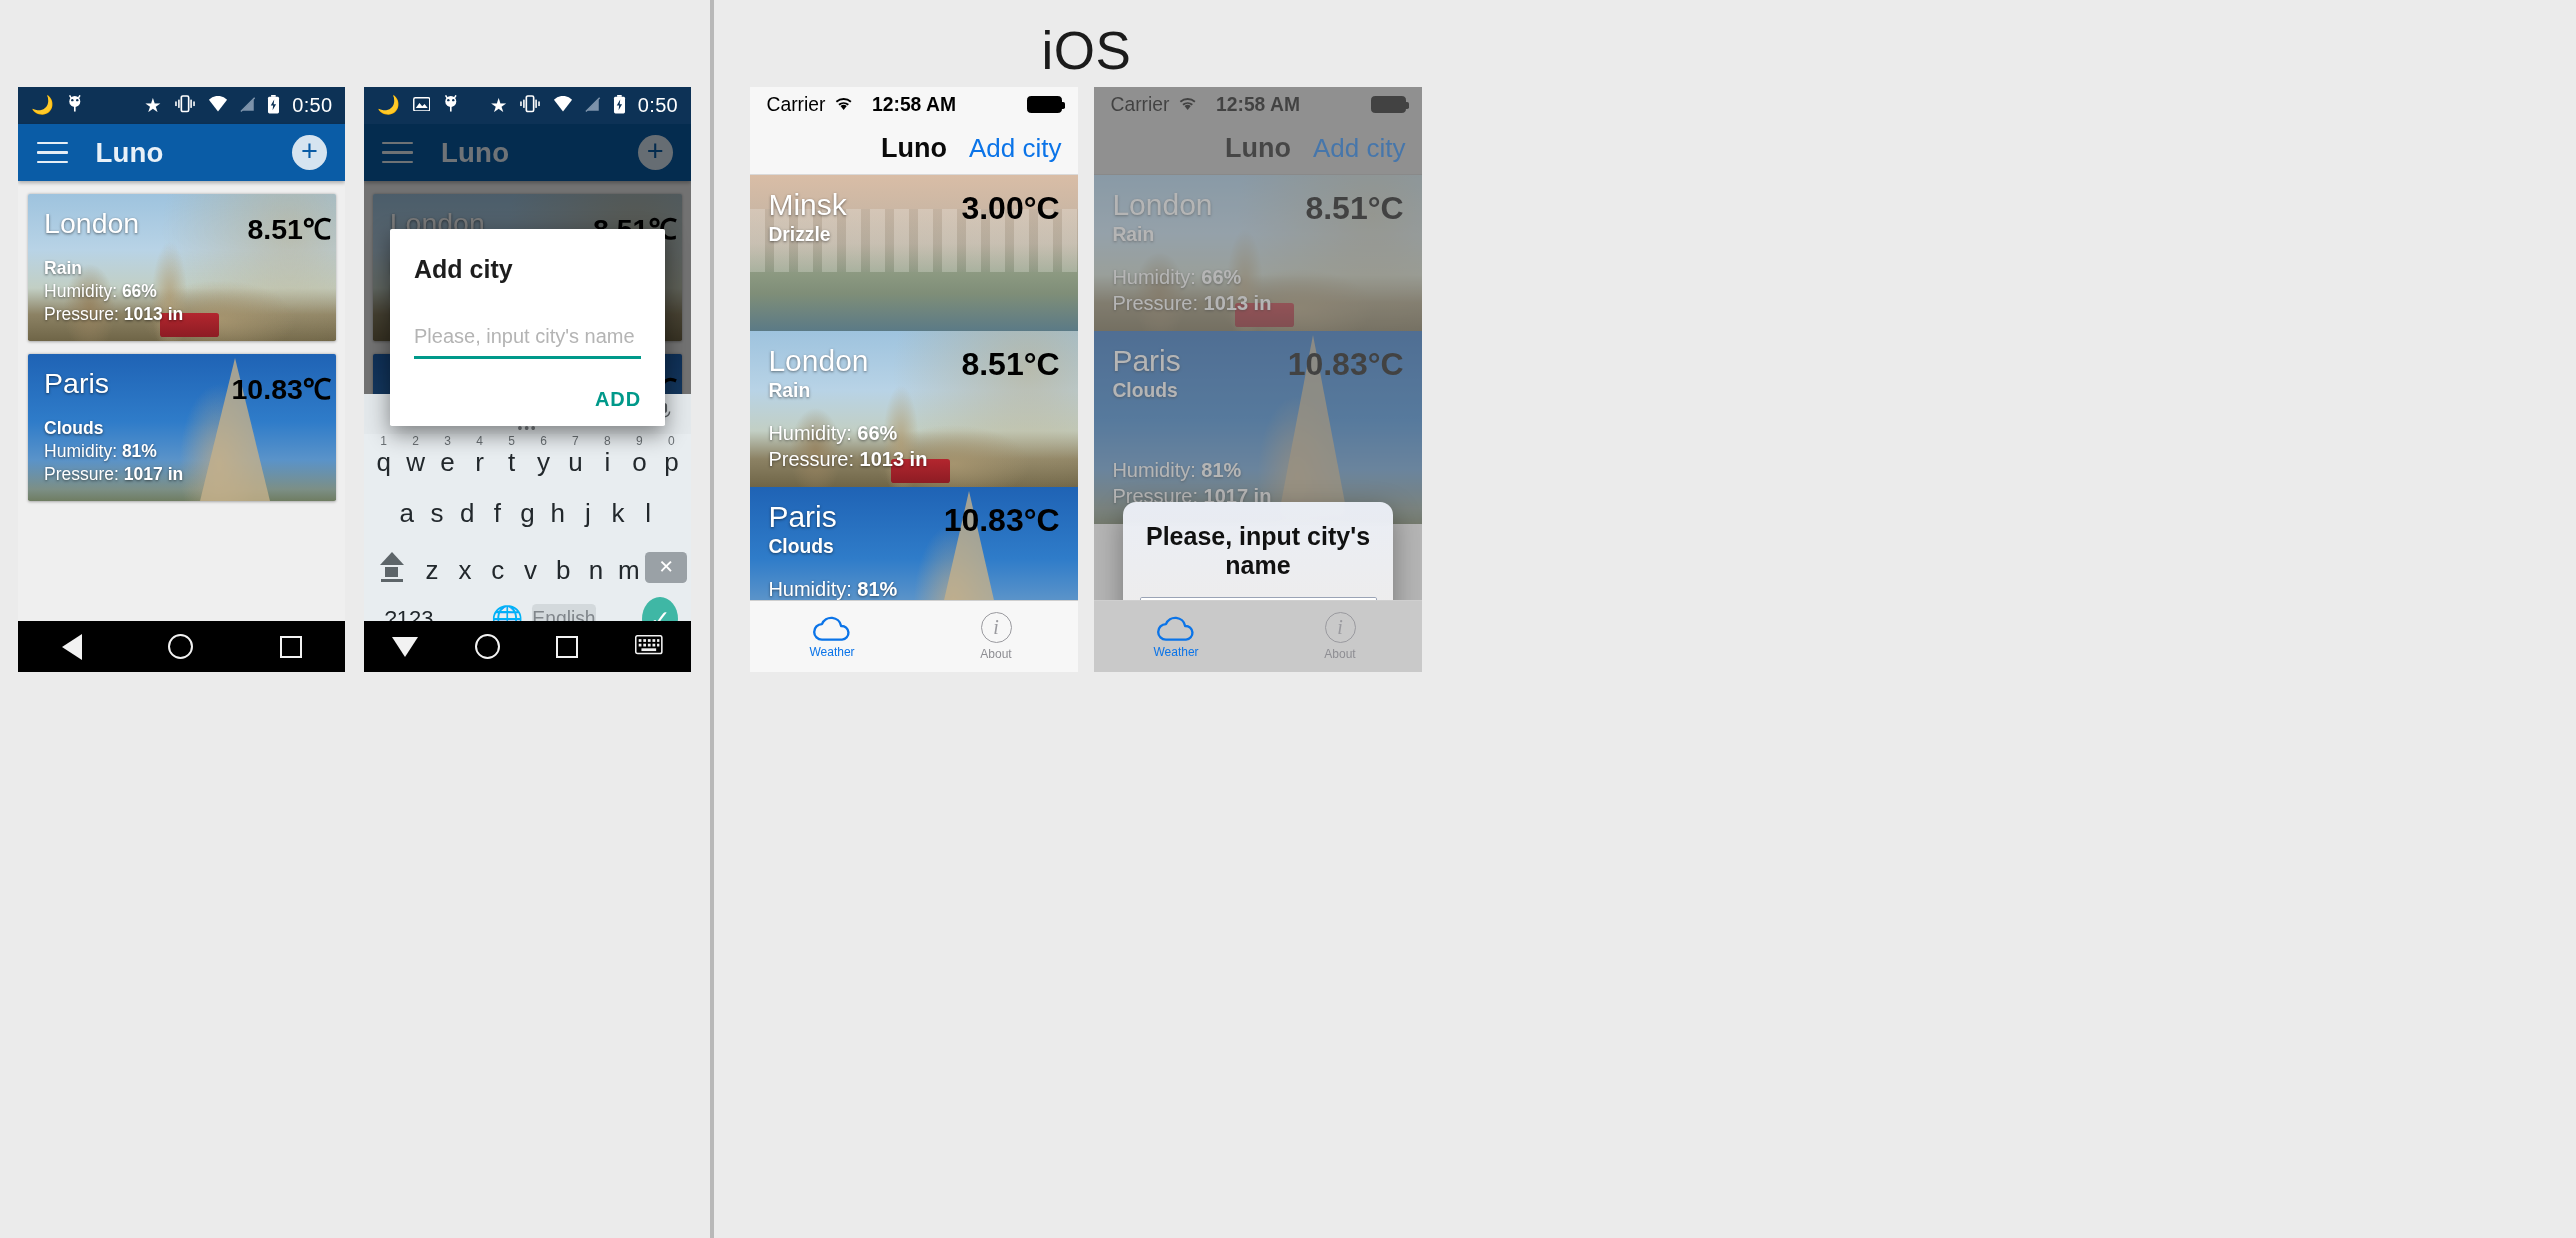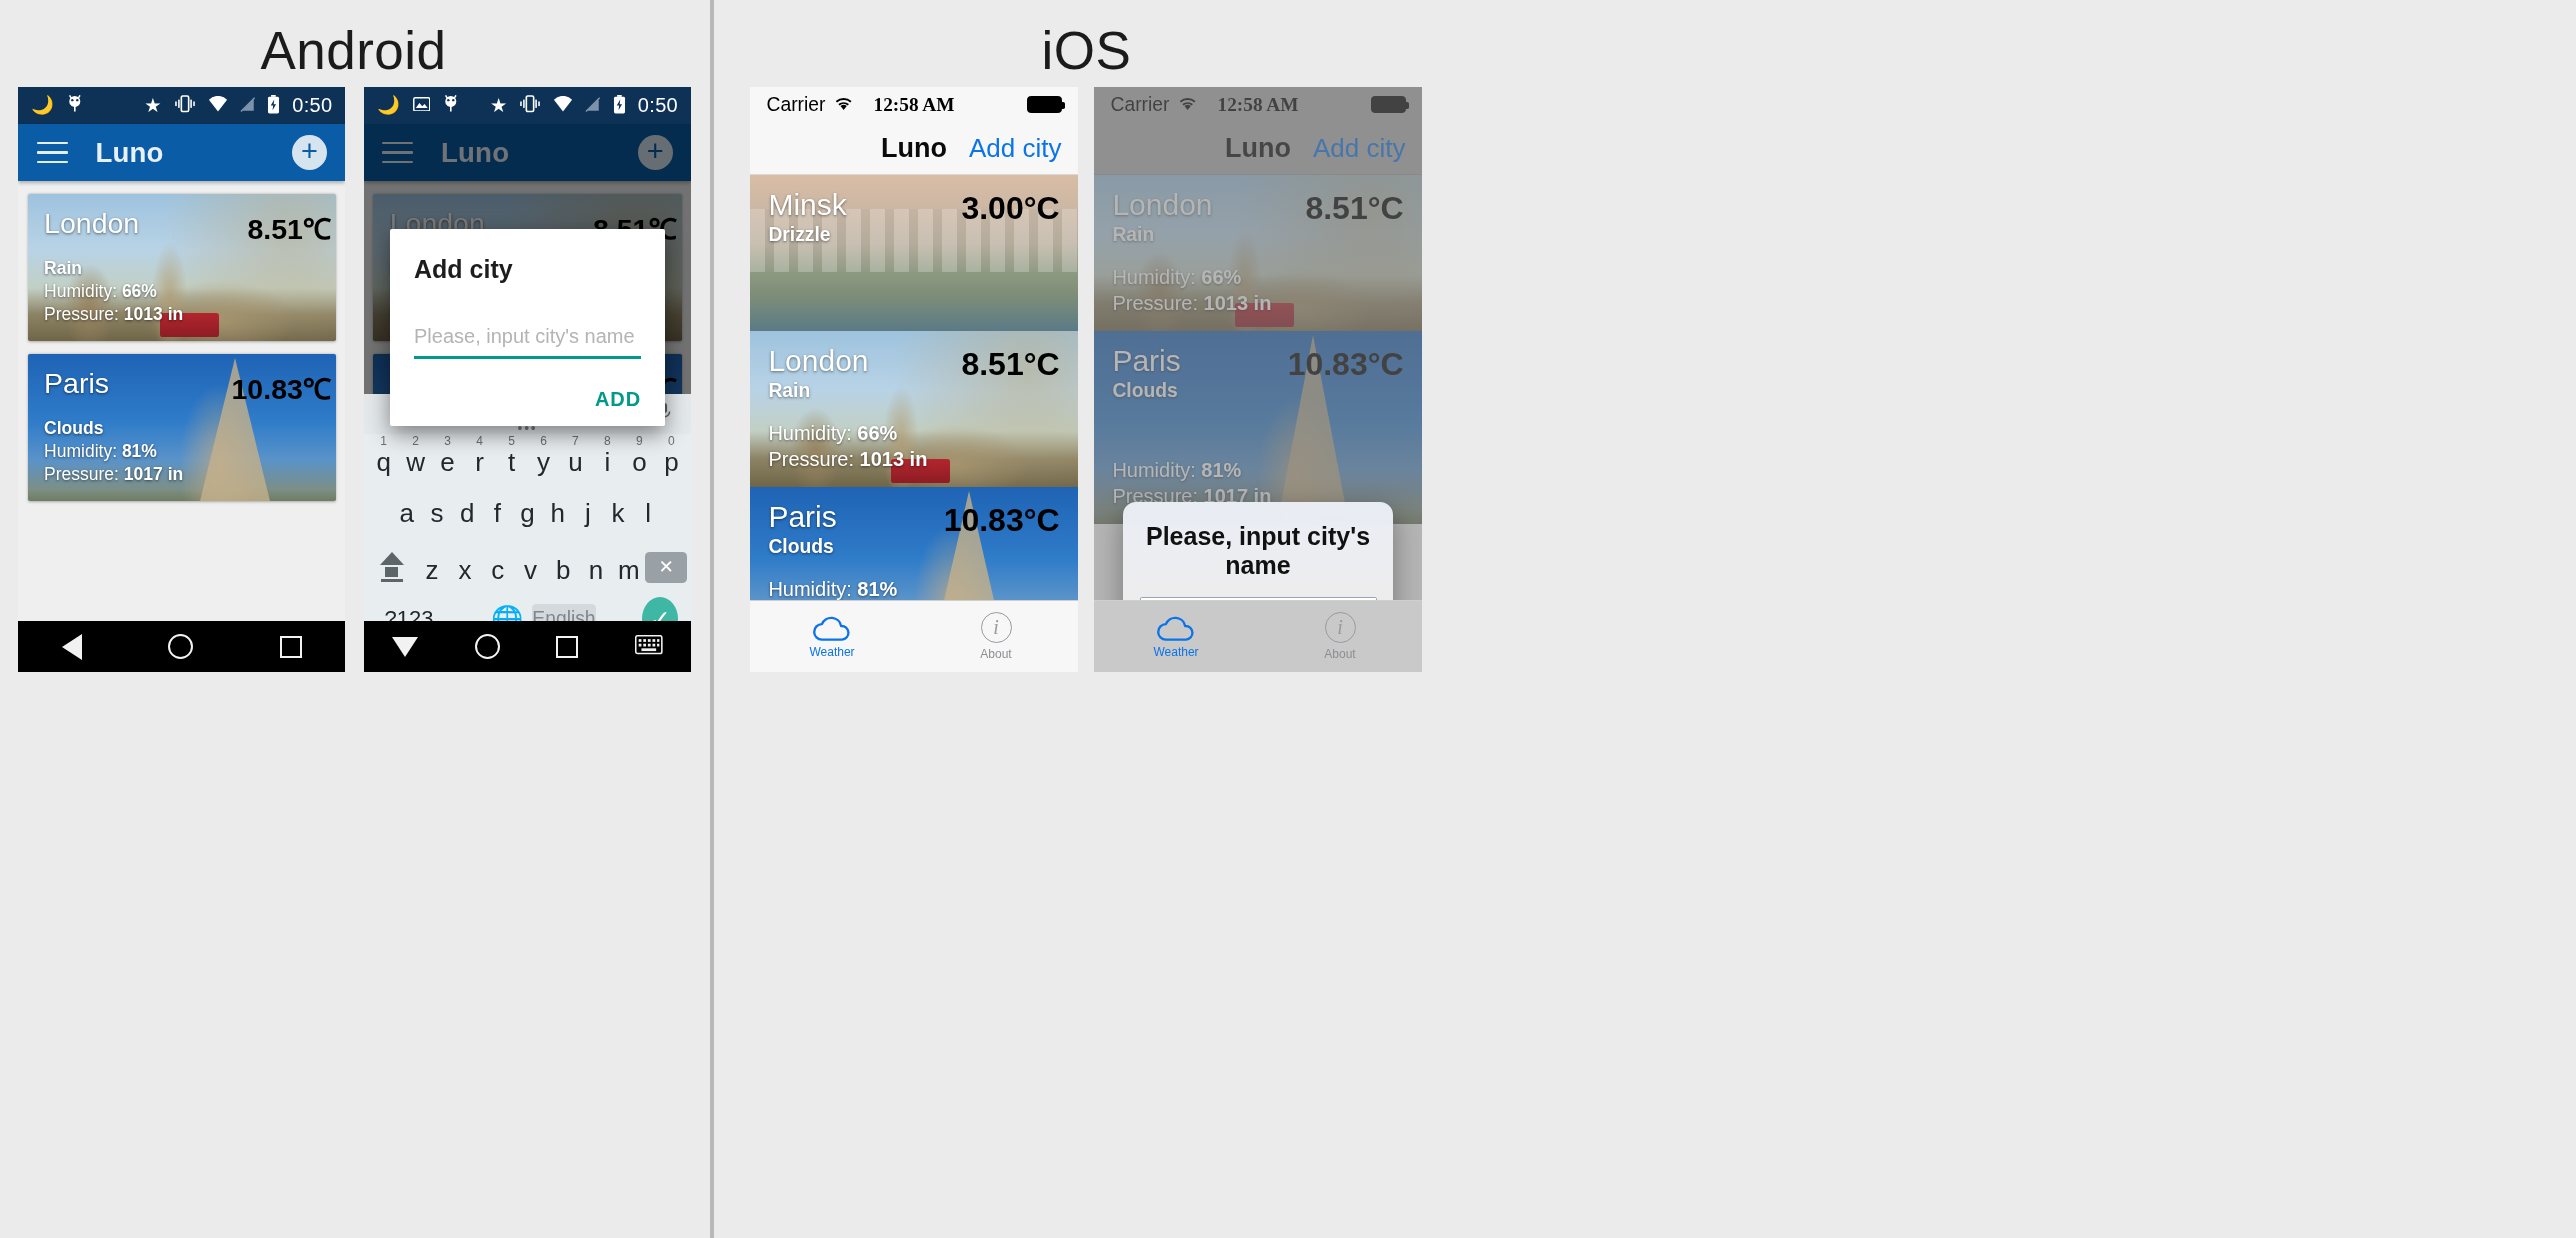--- a/index.html
+++ b/index.html
@@ -162,21 +162,21 @@
   .kb-row.r4 { height:53px; display:flex; align-items:center; padding:0 9.2px; gap:5.5px; }
   .kb-sym { width:79px; text-align:center; font-size:22px; color:#22282c; }
   .kb-comma, .kb-period { width:44px; text-align:center; font-size:22px; color:#22282c; }
   .kb-globe { width:48px; text-align:center; font-size:26px; color:#3c4449; }
   .kb-space { flex:1; height:31px; background:#d3d9dc; border-radius:4.6px; display:flex; align-items:center; justify-content:center; color:#80868b; font-size:19.3px; }
   .kb-enter { width:44px;height:44px;border-radius:50%;background:#3fb7a5;color:#fff;display:flex;align-items:center;justify-content:center;font-size:25px; }
 
   
   .i-statusbar { height:35px; background:#f7f7f7; display:flex; align-items:center; padding:0 16.5px; font-size:19.3px; color:#000; }
   .i-sb-left { display:flex; align-items:center; gap:8.3px; }
-  .i-sb-time { position:absolute; left:50%; transform:translateX(-50%); font-weight:700;font-family:Liberation Serif, serif; }
+  .i-sb-time { position:absolute; left:50%; transform:translateX(-50%); font-weight:700; }
   .i-sb-right { margin-left:auto; }
   .i-batt { width:35px;height:16.5px;border:1.8px solid #000;border-radius:3.7px;position:relative; background:#000; }
   .i-batt::after { content:""; position:absolute; right:-4.6px; top:4.6px; width:2.8px;height:7.3px;background:#000;border-radius:0 1.8px 1.8px 0; }
   .i-navbar { height:53px; background:#f7f7f7; display:flex; align-items:center; justify-content:center; position:relative; border-bottom:0.9px solid #d9d9d9; }
   .i-navtitle { font-size:27px; font-weight:700; color:#0a0a0a; }
   .i-addcity { position:absolute; right:16.5px; font-size:26px; color:#0b74e8; }
   .i-list { background:#a16207; }
   .icard { position:relative; height:156px; overflow:hidden; }
   .icard .ctxt { position:absolute; inset:0; padding:14.7px 18.4px; color:#fff; text-shadow:0 0.9px 2.8px rgba(0,0,0,.5); display:flex; flex-direction:column; }
   .icard .city { font-size:30px; font-weight:400; line-height:1.02; }
@@ -210,21 +210,20 @@
   .i-alert .btn { flex:1; text-align:center; padding:14.7px 0; font-size:26px; color:#0b74e8; }
   .i-alert .btn + .btn { border-left:0.9px solid #9e9e9e; }
 </style>
 </head>
 <body>
 
 <div class="stage">
 
   <div class="divider-v" style="left:710px"></div>
 
-  <div class="platform-title" style="left:165px; top:20px; width:377px;">Android</div>
   <div class="platform-title" style="left:900px; top:20px; width:377px; left:898px;">iOS</div>
 
   <div class="phone" style="left:18.4px; top:87px; width:327px; height:585px;">
 
     <div class="a-statusbar">
       <div class="a-sb-left">
         <span class="ico" style="font-size:18.4px">🌙</span>
         <span class="ico">
           <svg width="15.6" height="18.4" viewBox="0 0 17 20">
               <circle cx="8.5" cy="7" r="6" fill="#fff"></circle>

